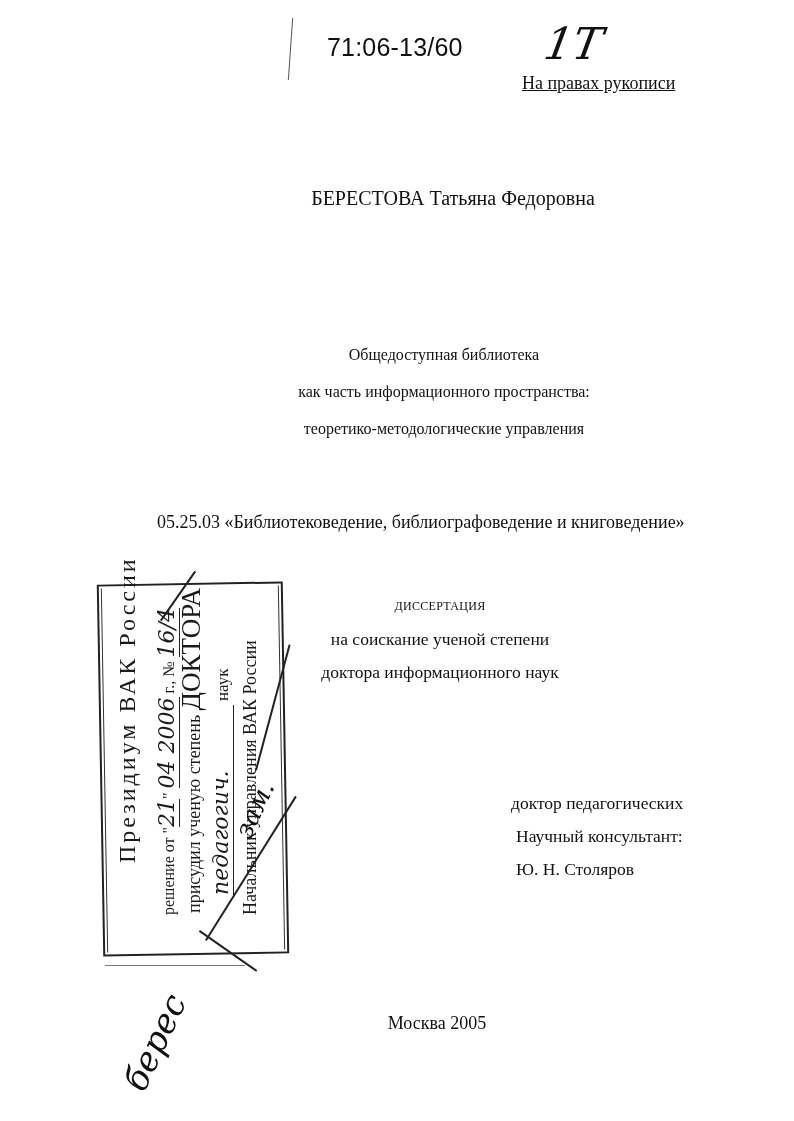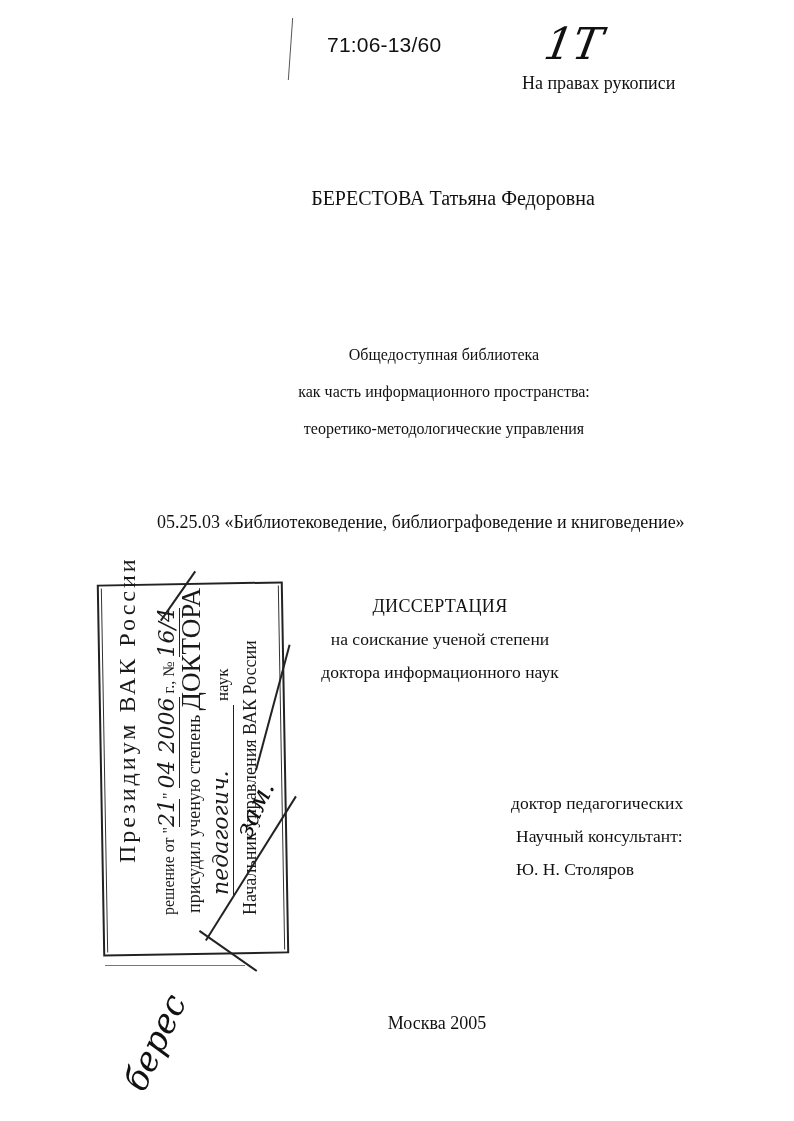--- a/index.html
+++ b/index.html
@@ -1,29 +1,29 @@
 <!DOCTYPE html>
 <html><head>
   <meta charset="utf-8">
   <style>
     html, body { margin: 0; padding: 0; background: #ffffff; }
     body { width: 794px; height: 1121px; position: relative; overflow: hidden;
            font-family: "Liberation Serif", "DejaVu Serif", serif; color: #111; }
     .abs { position: absolute; }
-    .serif { font-family: "Liberation Serif", "DejaVu Serif", serif; }
+    .serif { font-family: "Liberation Serif", "DejaVu Serif", serif; text-decoration: underline; }
     .sans { font-family: "Liberation Sans", "DejaVu Sans", sans-serif; }
     .margin-line { left: 290px; top: 18px; width: 1px; height: 62px; background: #555; transform: rotate(4deg); }
-    .catalog-num { left: 327px; top: 33px; font-size: 21px; font-weight: 500; letter-spacing: 0.2px; }
+    .catalog-num { left: 327px; top: 33px; font-size: 25px; font-weight: 500; letter-spacing: 0.2px; }
     .hand-num { left: 545px; top: 18px; font-size: 44px; font-style: italic; font-family: "DejaVu Serif", serif; font-weight: 300; transform: skewX(-10deg); }
     .rights { left: 522px; top: 73px; font-size: 18px; }
     .author { left: 0; width: 100%; top: 187px; text-align: center; font-size: 20px; padding-left: 112px; box-sizing: border-box; }
     .title-block { left: 0; width: 100%; top: 336px; text-align: center; font-size: 16px; line-height: 37px; padding-left: 80px; box-sizing: border-box; margin-left: 7px; }
     .specialty { left: 157px; top: 512px; font-size: 18px; }
     .diss-block { left: 300px; width: 280px; top: 590px; text-align: center; font-size: 17.5px; line-height: 33px; }
-    .diss-title { font-size: 18px; letter-spacing: 0.3px; }
+    .diss-title { font-size: 12px; letter-spacing: 0.3px; }
     .consultant { left: 511px; top: 787px; font-size: 17.5px; line-height: 33px; }
     .consultant div:nth-child(n+2) { padding-left: 5px; }
     .consultant div:nth-child(4) { padding-left: 2px; }
     .city { left: 0; width: 100%; top: 1013px; text-align: center; font-size: 18px; padding-left: 80px; box-sizing: border-box; }
 
     
     .stamp { left: 100px; top: 583px; width: 186px; height: 372px; }
     .stamp-border { position: absolute; inset: 0; border: 2px solid #222; transform: rotate(-1deg); }
     .stamp-inner { position: absolute; left: 4px; top: 4px; right: 4px; bottom: 4px; border-left: 1.5px solid #333; border-right: 1.5px solid #333; transform: rotate(-1deg); }
     .stamp-rot { position: absolute; left: 0; top: 372px; width: 372px; height: 186px;

